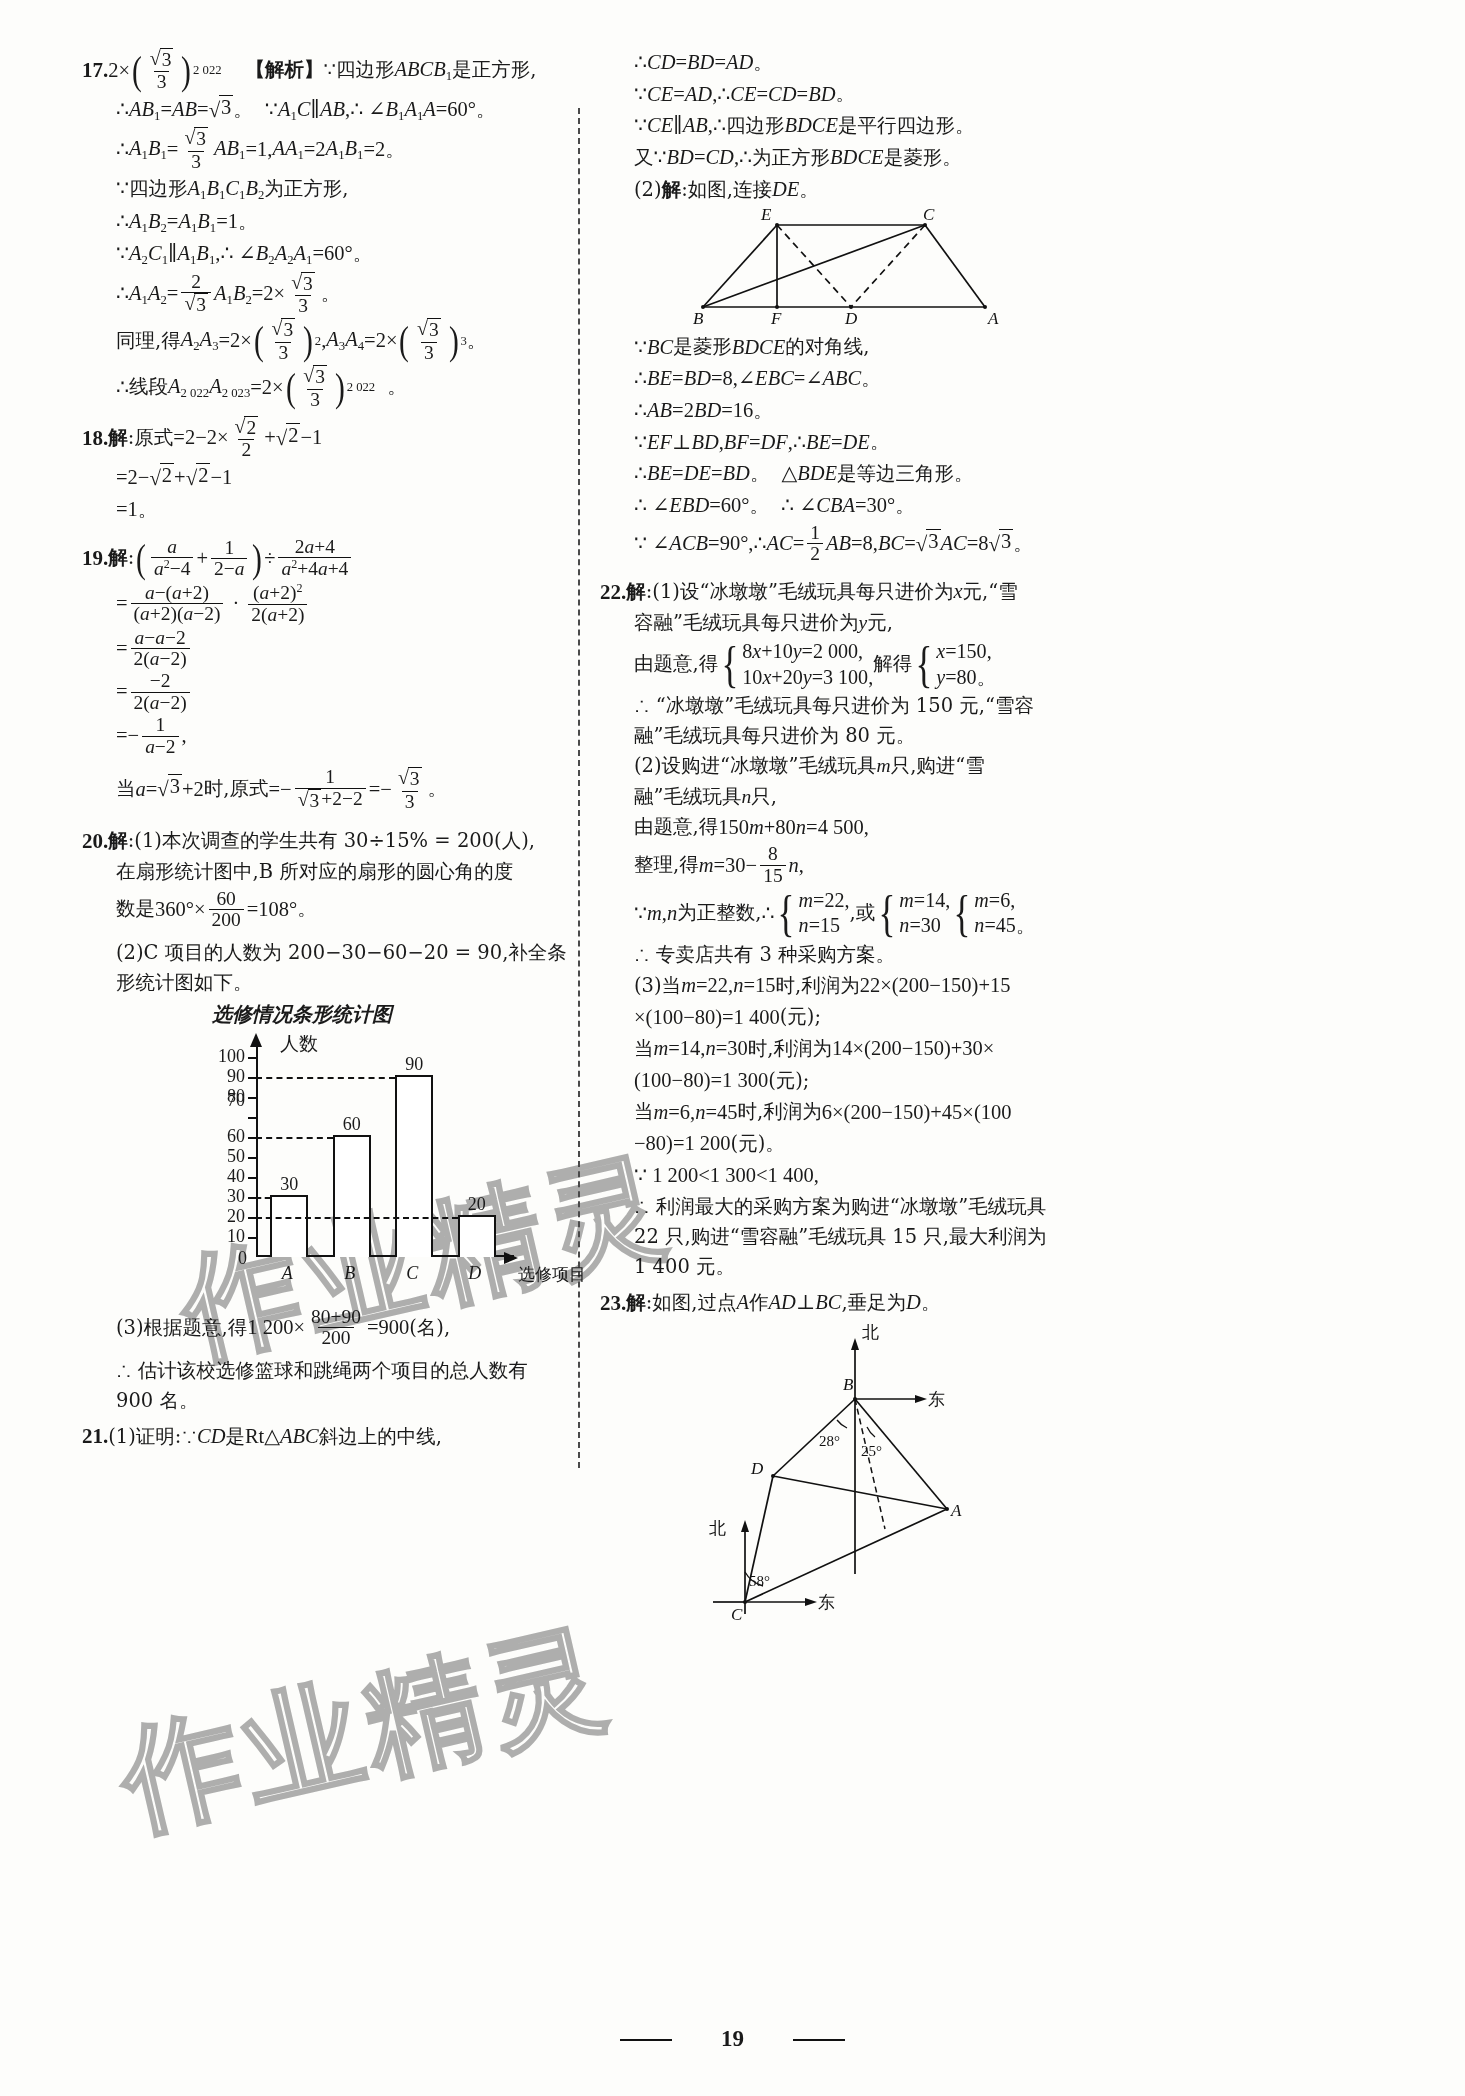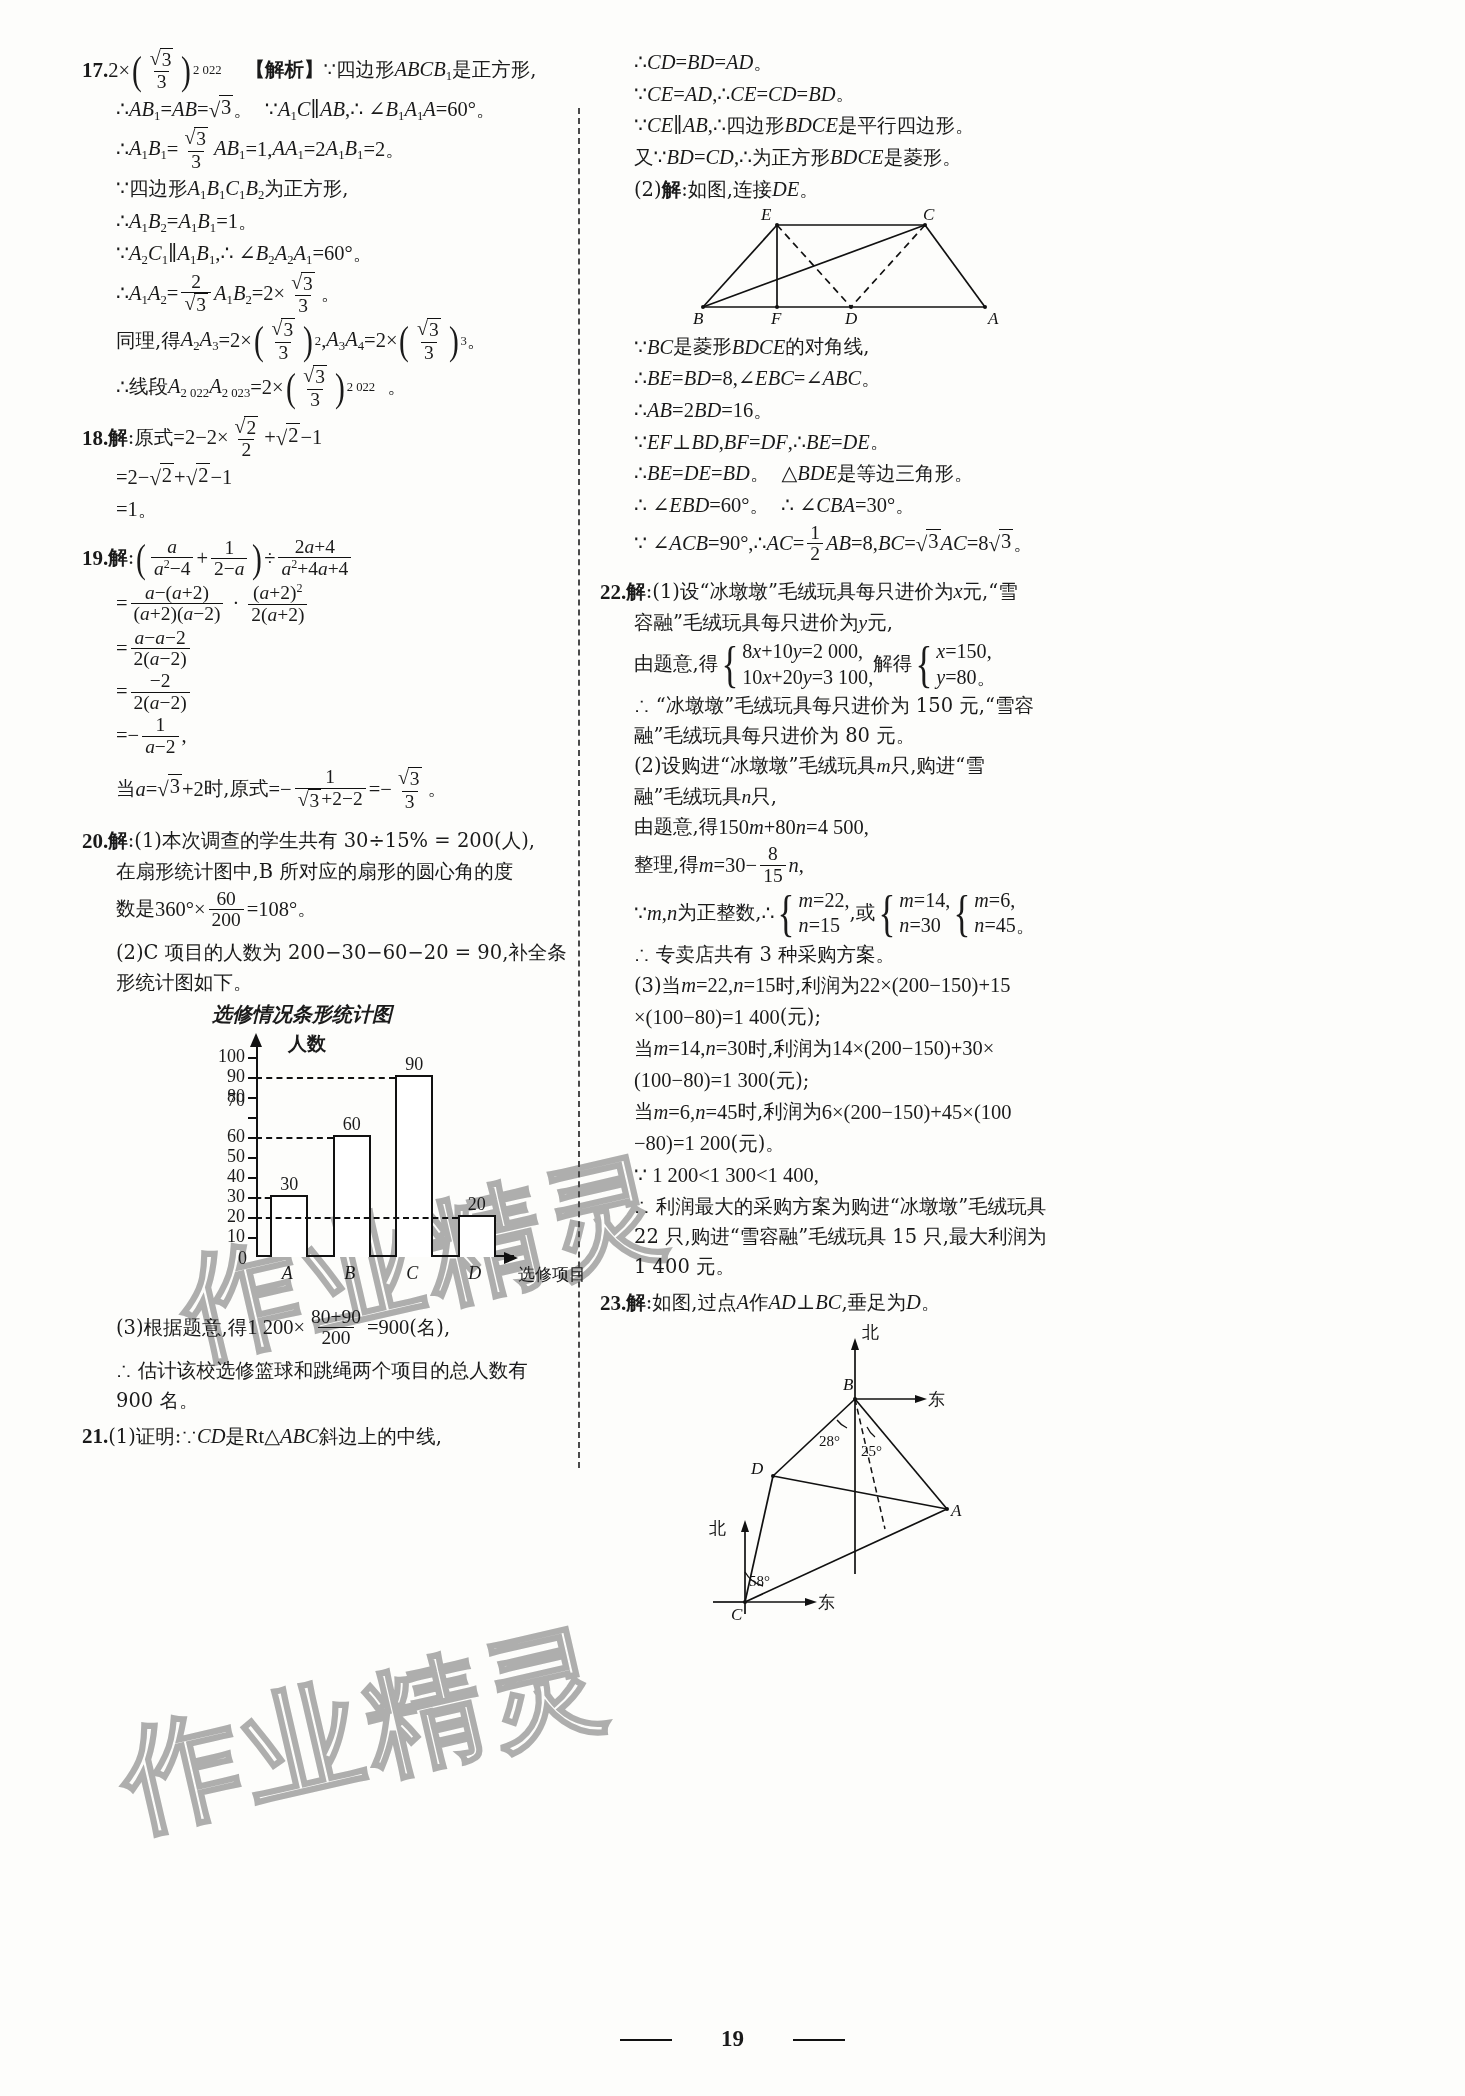--- a/index.html
+++ b/index.html
@@ -56,22 +56,22 @@
   
   .sys{display:inline-flex;align-items:center;vertical-align:middle;}
   .sys .brace{font-size:2.45em;line-height:0.62;transform:scaleX(.7);display:inline-block;}
   .sys .rows{display:inline-flex;flex-direction:column;font-size:0.98em;line-height:1.25;}
 
   
   .chart-wrap{position:relative;width:380px;height:300px;margin:4px 0 0 78px;}
   .chart-title{
     position:absolute;top:0;left:52px;font-size:20px;font-weight:bold;
     font-family:"DejaVu Serif",serif;font-style:italic;}
-  .chart-ylab{position:absolute;left:128px;top:30px;font-size:19px;
-    font-family:"DejaVu Serif",serif;font-weight:bold;}
+  .chart-ylab{position:absolute;left:120px;top:30px;font-size:19px;
+    font-family:"DejaVu Serif",serif;font-weight:normal;}
   .plot{position:absolute;left:96px;top:56px;width:250px;height:200px;}
   .axis-y{position:absolute;left:0;top:-12px;width:0;height:212px;border-left:2px solid #111;}
   .axis-x{position:absolute;left:0;bottom:0;height:0;width:258px;border-top:2px solid #111;}
   .arrow-up{position:absolute;left:-6px;top:-24px;width:0;height:0;
     border-left:6px solid transparent;border-right:6px solid transparent;border-bottom:14px solid #111;}
   .arrow-right{position:absolute;right:-12px;bottom:-7px;width:0;height:0;
     border-top:6px solid transparent;border-bottom:6px solid transparent;border-left:14px solid #111;}
   .ytick{position:absolute;left:-8px;width:8px;height:0;border-top:2px solid #111;}
   .ylabel{position:absolute;right:calc(100% + 11px);transform:translateY(-52%);
     font-size:18px;font-family:"Liberation Serif",serif;}

